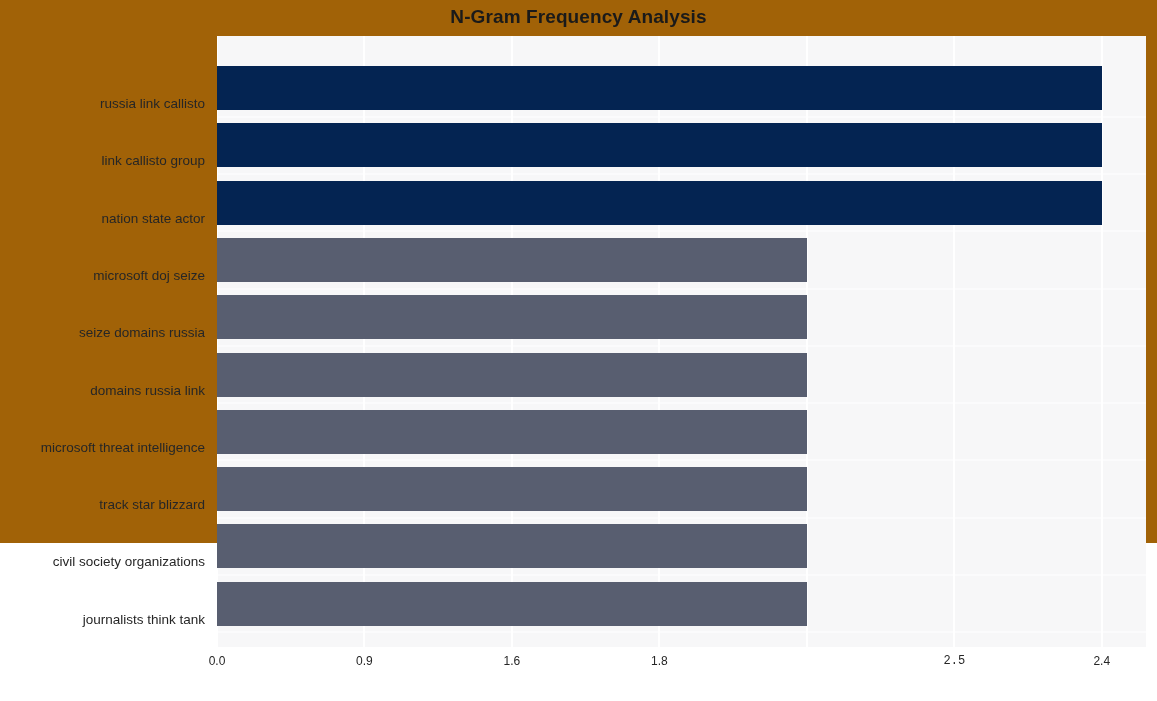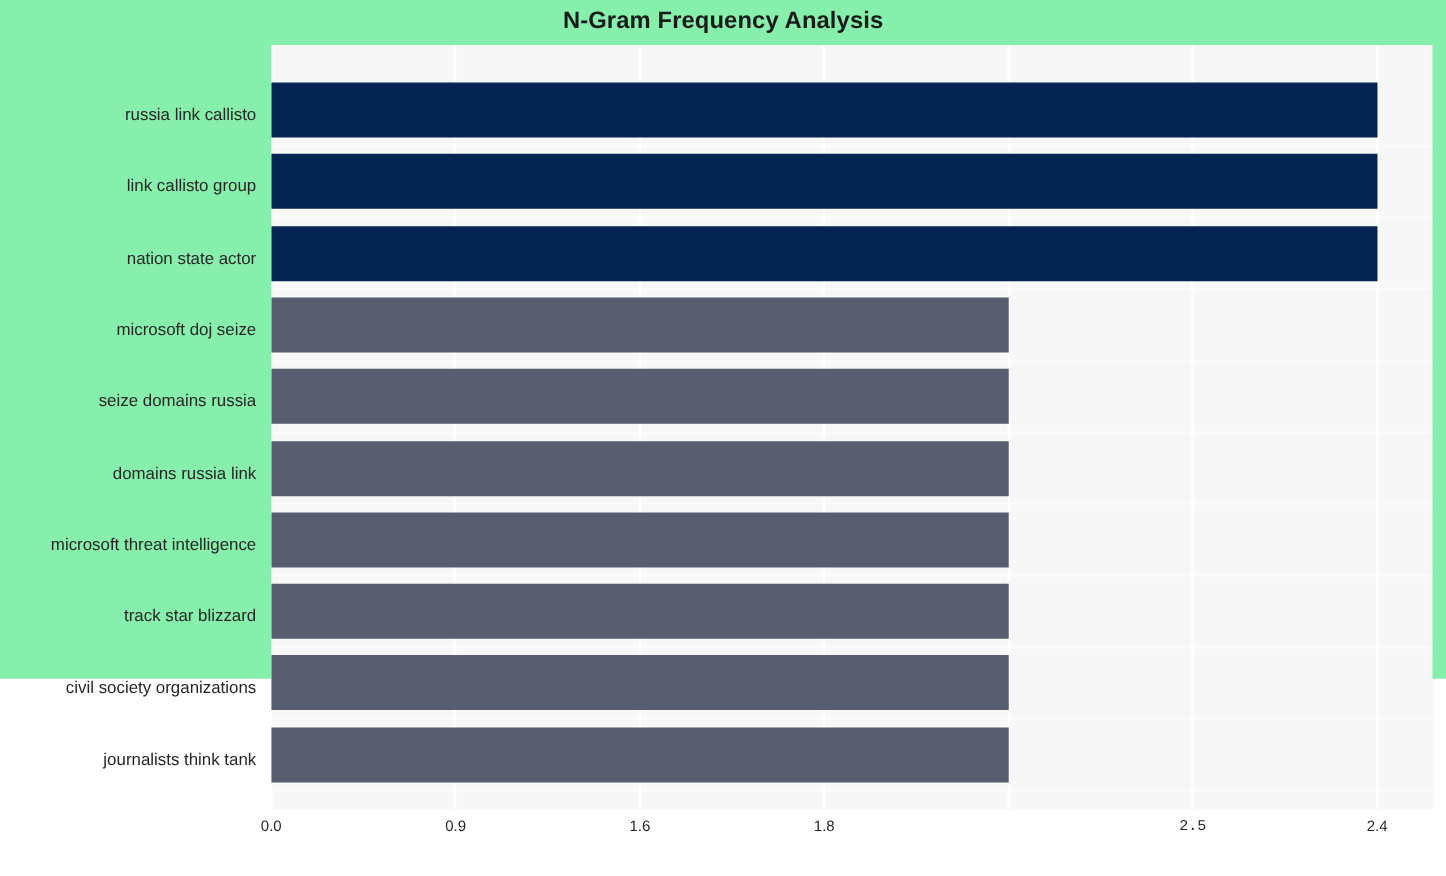--- a/index.html
+++ b/index.html
@@ -12,21 +12,21 @@
     height: 701px;
     font-family: "Liberation Sans", sans-serif;
     -webkit-font-smoothing: antialiased;
     overflow: hidden;
   }
 
   #figure {
     position: relative;
     width: 1157px;
     height: 543px;
-    background: #86efac;
+    background: #a16207;
   }
 
   
   #chart-title {
     position: absolute;
     left: 0;
     top: 6px;
     width: 1157px;
     text-align: center;
     font-size: 19px;
@@ -74,21 +74,21 @@
   .bar {
     position: absolute;
     left: 0;
     height: 44px;
   }
 
   
   #y-axis-labels {
     position: absolute;
     left: 0;
-    top: 40px;
+    top: 52px;
     width: 211px;
     height: 611px;
   }
   .y-tick-label {
     position: absolute;
     right: 0;
     width: 211px;
     text-align: right;
     font-size: 13.5px;
     color: #262626;

